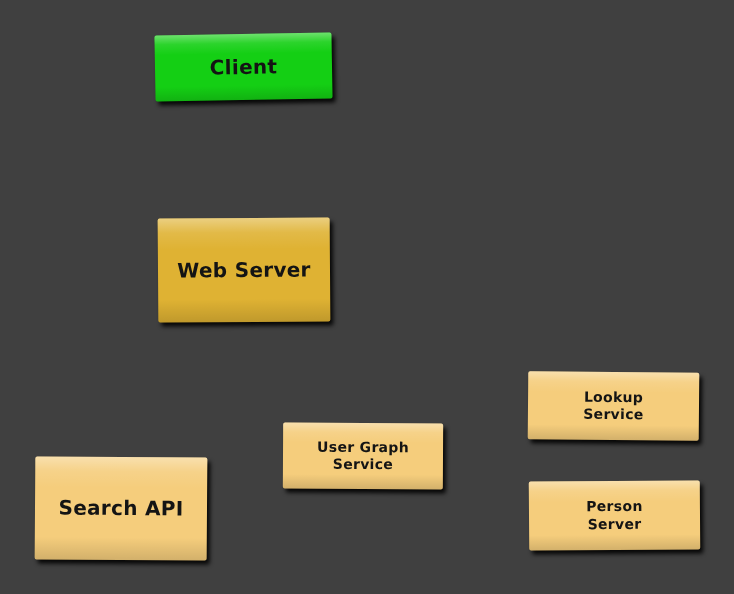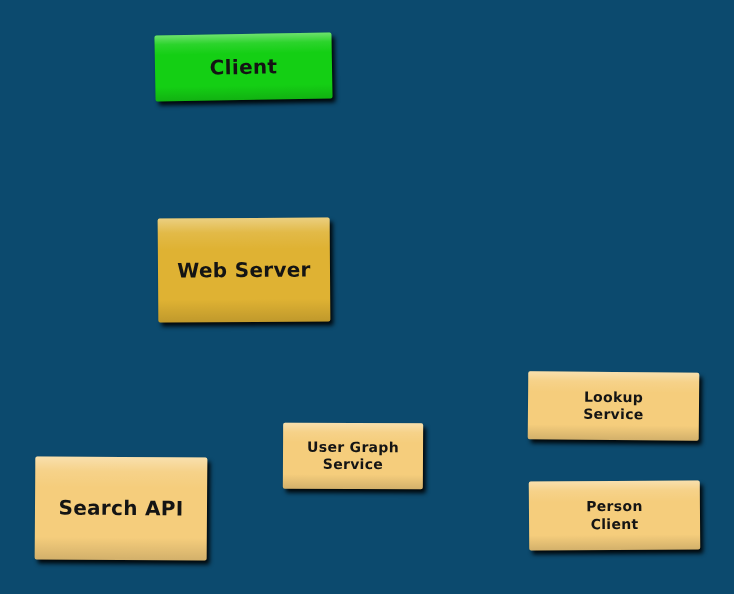--- a/index.html
+++ b/index.html
@@ -46,28 +46,28 @@
     white-space: pre-line;
     line-height: 1.22;
     letter-spacing: 0.3px;
   }
   .single .label { font-size: 20px; }
   .double .label { font-size: 14px; }
 
   .node-client          { left: 155px; top: 34px;  width: 177px; height: 66px;  transform: rotate(-1deg); }
   .node-web-server      { left: 158px; top: 218px; width: 172px; height: 104px; transform: rotate(-0.4deg); }
   .node-lookup-service  { left: 528px; top: 372px; width: 171px; height: 68px;  transform: rotate(0.5deg); }
-  .node-user-graph      { left: 283px; top: 423px; width: 140px; height: 66px;  transform: rotate(0.3deg); align-items: center; }
+  .node-user-graph      { left: 283px; top: 423px; width: 160px; height: 66px;  transform: rotate(0.3deg); align-items: center; }
   .node-search-api      { left: 35px;  top: 457px; width: 172px; height: 103px; transform: rotate(0.4deg); }
   .node-person-server   { left: 529px; top: 481px; width: 171px; height: 69px;  transform: rotate(-0.4deg); }
 </style>
 </head>
 <body>
 
-<div class="canvas" style="background-color: #0c4a6e;">
+<div class="canvas" style="background-color: #404040;">
 
   <div class="node single node-client" style="background-color: rgb(20, 207, 20);">
     <span class="label">Client</span>
   </div>
 
   <div class="node single node-web-server" style="background-color: rgb(223, 178, 51);">
     <span class="label">Web Server</span>
   </div>
 
   <div class="node double node-lookup-service" style="background-color: rgb(245, 205, 124);">
@@ -79,16 +79,16 @@
     <span class="label">User Graph
 Service</span>
   </div>
 
   <div class="node single node-search-api" style="background-color: rgb(245, 205, 124);">
     <span class="label">Search API</span>
   </div>
 
   <div class="node double node-person-server" style="background-color: rgb(245, 205, 124);">
     <span class="label">Person
-Client</span>
+Server</span>
   </div>
 
 </div>
 
 </body></html>

